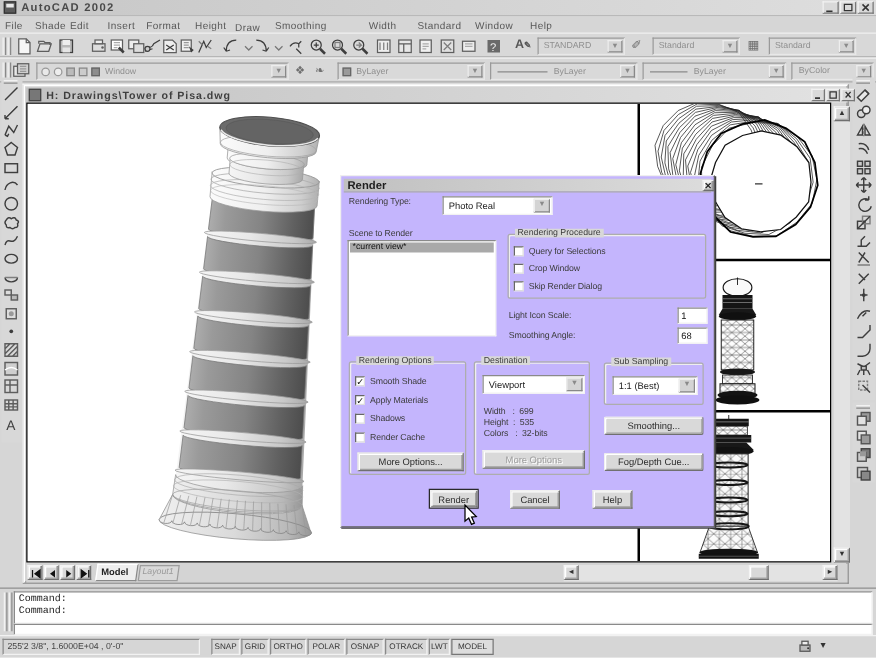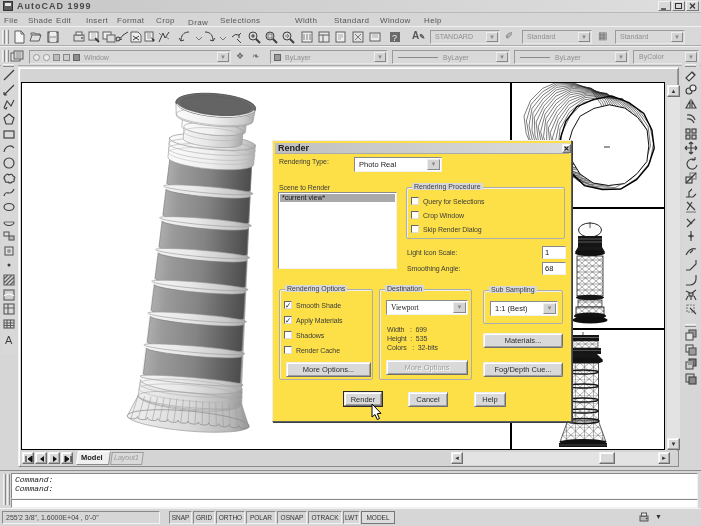--- a/index.html
+++ b/index.html
@@ -18,21 +18,21 @@
 .cb{width:8px;height:8px;background:#fff;border:1px solid;border-color:#666 #ddd #ddd #666;font-size:7.5px;line-height:7px;color:#111;text-align:center;}
 .dlbl{font-size:7px;color:#3c3c3c;letter-spacing:-0.1px;}
 .pbtn{background:#d9d9d9;border:1px solid;border-color:#f0f0f0 #707070 #707070 #f0f0f0;box-shadow:inset 1px 1px 0 #fff,inset -1px -1px 0 #9f9f9f;font-size:7.5px;color:#2d2d2d;text-align:center;}
 #drawicons path,#drawicons circle,#drawicons rect,#drawicons ellipse,#modicons path,#modicons circle,#modicons rect,#doicons rect{stroke-width:1.15px;}
 </style></head><body>
 
 <div class="abs" style="left:0;top:0;width:701px;height:13px;background:linear-gradient(90deg,#c7c7c7,#dedede);border-bottom:1px solid #b9b9b9;">
   <div class="abs" style="left:3px;top:1px;width:10px;height:10px;background:#5a5a5a;border:1px solid #333;">
     <div class="abs" style="left:1px;top:1px;width:6px;height:3px;background:#e8e8e8;"></div>
   </div>
-  <div class="abs" style="left:17px;top:1px;font-size:9px;font-weight:bold;color:#4a4a4a;letter-spacing:1px;">AutoCAD 1999</div>
+  <div class="abs" style="left:17px;top:1px;font-size:9px;font-weight:bold;color:#4a4a4a;letter-spacing:1px;">AutoCAD 2002</div>
   <div class="abs wbtn" style="left:658px;top:1px;">
       <svg width="11" height="8" viewBox="0 0 11 8" style="display:block">
         <path d="M2,7 h5" stroke="#333" stroke-width="1.4"></path>
       </svg>
     </div>
   <div class="abs wbtn" style="left:672px;top:1px;">
       <svg width="11" height="8" viewBox="0 0 11 8" style="display:block">
         <rect x="2.5" y="1.5" width="6" height="5" fill="none" stroke="#333"></rect>
       </svg>
     </div>
@@ -42,23 +42,23 @@
       </svg>
     </div>
 </div>
 
 <div class="abs dots" style="left:0;top:13px;width:701px;height:13px;background:#d6d6d6;font-size:8px;color:#585858;letter-spacing:0.35px;">
   <span class="abs" style="left:4px;top:3px;">File</span>
   <span class="abs" style="left:28px;top:3px;">Shade</span>
   <span class="abs" style="left:56px;top:3px;">Edit</span>
   <span class="abs" style="left:86px;top:3px;">Insert</span>
   <span class="abs" style="left:117px;top:3px;">Format</span>
-  <span class="abs" style="left:156px;top:3px;">Crop</span>
+  <span class="abs" style="left:156px;top:3px;">Height</span>
   <span class="abs" style="left:188px;top:5px;">Draw</span>
-  <span class="abs" style="left:220px;top:3px;">Selections</span>
+  <span class="abs" style="left:220px;top:3px;">Smoothing</span>
   <span class="abs" style="left:295px;top:3px;">Width</span>
   <span class="abs" style="left:334px;top:3px;">Standard</span>
   <span class="abs" style="left:380px;top:3px;">Window</span>
   <span class="abs" style="left:424px;top:3px;">Help</span>
 </div>
 
 <div class="abs dots" style="left:0;top:26px;width:701px;height:20px;background:#d8d8d8;border-top:1px solid #f0f0f0;border-bottom:1px solid #ababab;">
   <div class="abs grip" style="left:2px;top:3px;height:14px;"></div>
   <div class="abs grip" style="left:6px;top:3px;height:14px;"></div>
   <div id="tb1icons">
@@ -365,20 +365,39 @@
         </svg></div>
       <div class="abs" style="left: 2px; top: 49.95px; width: 14px; height: 14px;"><svg width="14" height="14" viewBox="0 0 14 14">
           <rect x="2" y="2" width="8" height="8" fill="#ccc" stroke="#555"></rect>
           <rect x="5" y="5" width="7" height="7" fill="#888" stroke="#444"></rect>
         </svg></div>
     </div>
 </div>
 
 <div class="abs rz" style="left:18px;top:67px;width:661px;height:400px;background:#d4d4d4;box-shadow:inset 1px 1px 0 #fff, inset -1px -1px 0 #9a9a9a;">
 
+  <div class="abs" style="left:2px;top:2px;width:657px;height:12px;background:linear-gradient(90deg,#c3c3c3,#e2e2e2);">
+    <div class="abs" style="left:2px;top:1px;width:10px;height:10px;background:#777;border:1px solid #444;"></div>
+    <div class="abs" style="left:16px;top:1px;font-size:8.5px;font-weight:bold;color:#3f3f3f;letter-spacing:0.75px;">H: Drawings\Tower of Pisa.dwg</div>
+    <div class="abs wbtn" style="left:628px;top:1px;width:11px;height:10px;">
+        <svg width="9" height="8" viewBox="0 0 9 8" style="display:block">
+          <path d="M2,6.5 h4" stroke="#333" stroke-width="1.3"></path>
+        </svg>
+      </div>
+    <div class="abs wbtn" style="left:640px;top:1px;width:11px;height:10px;">
+        <svg width="9" height="8" viewBox="0 0 9 8" style="display:block">
+          <rect x="2" y="1.5" width="5" height="5" fill="none" stroke="#333"></rect>
+        </svg>
+      </div>
+    <div class="abs wbtn" style="left:652px;top:1px;width:11px;height:10px;">
+        <svg width="9" height="8" viewBox="0 0 9 8" style="display:block">
+          <path d="M2.5,1.5 L6.5,6 M6.5,1.5 L2.5,6" stroke="#333" stroke-width="1.1"></path>
+        </svg>
+      </div>
+  </div>
 
   <div class="abs" style="left:2px;top:14px;width:644px;height:368px;background:#fff;border:1px solid #000;overflow:hidden;" id="canvas">
     <svg width="642" height="366" viewBox="0 0 642 366" xmlns="http://www.w3.org/2000/svg" id="cv">
         <line x1="489" y1="0" x2="489" y2="366" stroke="#000" stroke-width="2"></line>
         <line x1="490" y1="125" x2="642" y2="125" stroke="#000" stroke-width="2"></line>
         <line x1="490" y1="246" x2="642" y2="246" stroke="#000" stroke-width="2"></line>
         <defs>
           <linearGradient id="gDark" x1="0" x2="1" y1="0" y2="0">
             <stop offset="0" stop-color="#adadad"></stop>
             <stop offset="0.15" stop-color="#9a9a9a"></stop>
@@ -558,21 +577,21 @@
     <div class="abs" style="left:93px;top:3px;font-size:7px;color:#9a9a9a;font-style:italic;">Layout1</div>
 
     <div class="abs" style="left:430px;top:1px;width:219px;height:13px;background:#e3e3e3;">
       <div class="abs btn" style="left:0;top:0;width:12px;height:12px;font-size:6px;line-height:10px;text-align:center;color:#333;">◄</div>
       <div class="abs btn" style="left:148px;top:0;width:16px;height:12px;"></div>
       <div class="abs btn" style="left:207px;top:0;width:12px;height:12px;font-size:6px;line-height:10px;text-align:center;color:#333;">►</div>
     </div>
   </div>
 </div>
 
-<div class="abs dots" style="left:272px;top:140px;width:300px;height:282px;background:#fde047;border:1px solid;border-color:#efefef #5f5f5f #5f5f5f #efefef;box-shadow:1px 1px 0 #3f3f3f;" id="dlg">
+<div class="abs dots" style="left:272px;top:140px;width:300px;height:282px;background:#c4b5fd;border:1px solid;border-color:#efefef #5f5f5f #5f5f5f #efefef;box-shadow:1px 1px 0 #3f3f3f;" id="dlg">
   <div class="abs" style="left:2px;top:2px;width:294px;height:11px;background:linear-gradient(90deg,#c0c0c0,#dcdcdc);border-bottom:1px solid #aaa;">
     <span style="position:absolute;left:3px;top:0px;font-size:9px;font-weight:bold;color:#1e1e1e;">Render</span>
     <span class="abs btn" style="left:287px;top:1px;width:9px;height:9px;">
         <svg width="7" height="7" viewBox="0 0 7 7" style="display:block">
           <path d="M1.5,1.5 L5.5,5.5 M5.5,1.5 L1.5,5.5" stroke="#222" stroke-width="1.1"></path>
         </svg>
       </span>
   </div>
   <div class="abs dlbl" style="left:6px;top:17px;">Rendering Type:</div>
   <div class="abs sk" style="left:81px;top:16px;width:88px;height:15px;background:#fff;">
@@ -611,49 +630,49 @@
   <div class="abs cb" style="left:11px;top:190px;"></div>
   <div class="abs dlbl" style="left:23px;top:191px;">Shadows</div>
   <div class="abs cb" style="left:11px;top:205px;"></div>
   <div class="abs dlbl" style="left:23px;top:206px;">Render Cache</div>
   <div class="abs pbtn" style="left:13px;top:221px;width:85px;height:15px;line-height:13px;">More Options...</div>
 
   <div class="abs gb" style="left:106px;top:148px;width:93px;height:91px;">
       <span>Destination</span>
     </div>
   <div class="abs sk" style="left:113px;top:159px;width:82px;height:15px;background:#fff;">
-    <span style="position:absolute;left:4px;top:2px;font-size:7.5px;color:#222;font-family:Liberation Serif, serif;">Viewport</span>
+    <span style="position:absolute;left:4px;top:2px;font-size:7.5px;color:#222;">Viewport</span>
     <span class="carr" style="width:13px;">▼</span>
   </div>
   <div class="abs dlbl" style="left:114px;top:185px;">Width&nbsp;&nbsp;&nbsp;:&nbsp;&nbsp;699</div>
   <div class="abs dlbl" style="left:114px;top:194px;">Height&nbsp;&nbsp;:&nbsp;&nbsp;535</div>
   <div class="abs dlbl" style="left:114px;top:203px;">Colors&nbsp;&nbsp;&nbsp;:&nbsp;&nbsp;32-bits</div>
   <div class="abs pbtn" style="left:113px;top:219px;width:82px;height:15px;line-height:13px;color:#9e9e9e;text-shadow:1px 1px 0 #fff;">More Options</div>
 
   <div class="abs gb" style="left:210px;top:149px;width:80px;height:34px;">
       <span>Sub Sampling</span>
     </div>
   <div class="abs sk" style="left:217px;top:160px;width:68px;height:15px;background:#fff;">
     <span style="position:absolute;left:4px;top:2px;font-size:7.5px;color:#222;">1:1 (Best)</span>
     <span class="carr" style="width:13px;">▼</span>
   </div>
-  <div class="abs pbtn" style="left:210px;top:192px;width:80px;height:15px;line-height:13px;border-radius:2px;">Materials...</div>
+  <div class="abs pbtn" style="left:210px;top:192px;width:80px;height:15px;line-height:13px;border-radius:2px;">Smoothing...</div>
   <div class="abs pbtn" style="left:210px;top:221px;width:80px;height:15px;line-height:13px;border-radius:2px;">Fog/Depth Cue...</div>
 
   <div class="abs" style="left:70px;top:250px;width:40px;height:16px;border:1px solid #2a2a2a;">
       <div class="pbtn" style="width:100%;height:100%;line-height:13px;">Render</div>
     </div>
   <div class="abs pbtn" style="left:135px;top:251px;width:40px;height:15px;line-height:13px;">Cancel</div>
   <div class="abs pbtn" style="left:201px;top:251px;width:32px;height:15px;line-height:13px;">Help</div>
   <svg class="abs" style="left:98px;top:262px;" width="12" height="18" viewBox="0 0 12 18">
       <path d="M1,1 L1,14 L4,11.5 L6.2,16.5 L8.5,15.5 L6.3,10.7 L10,10.3 Z" fill="#fff" stroke="#000" stroke-width="1"></path>
     </svg>
 </div>
 
-<div class="abs dots" style="left:0;top:470px;width:701px;height:38px;background:#d6d6d6;border-top:1px solid #8f8f8f;font-style:italic;">
+<div class="abs dots" style="left:0;top:470px;width:701px;height:38px;background:#d6d6d6;border-top:1px solid #8f8f8f;">
   <div class="abs grip" style="left:3px;top:3px;height:31px;"></div>
   <div class="abs grip" style="left:7px;top:3px;height:31px;"></div>
   <div class="abs sk" style="left:11px;top:2px;width:687px;height:26px;background:#fff;font-family:'Liberation Mono',monospace;font-size:8px;color:#222;">
     <div style="padding:1px 0 0 3px;line-height:9px;">Command:<br>Command:</div>
   </div>
   <div class="abs sk" style="left:11px;top:28px;width:687px;height:9px;background:#fff;"></div>
 </div>
 
 <div class="abs dots" style="left:0;top:508px;width:701px;height:18px;background:#d6d6d6;border-top:1px solid #f2f2f2;">
   <div class="abs sk" style="left:2px;top:2px;width:158px;height:13px;font-size:7px;color:#444;padding:2px 0 0 3px;">255'2 3/8", 1.6000E+04 , 0'-0"</div>

